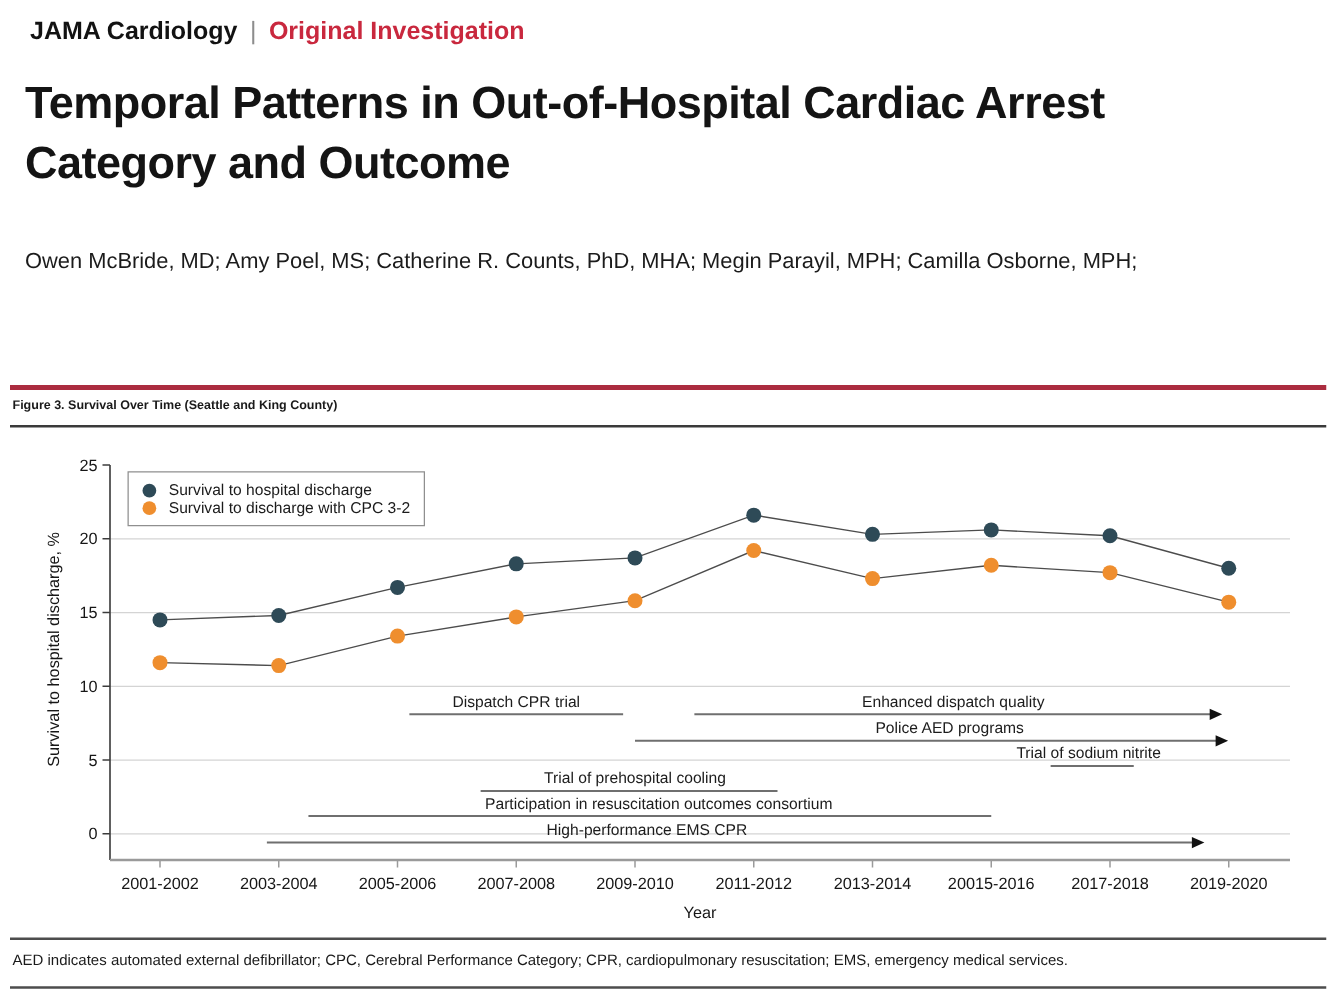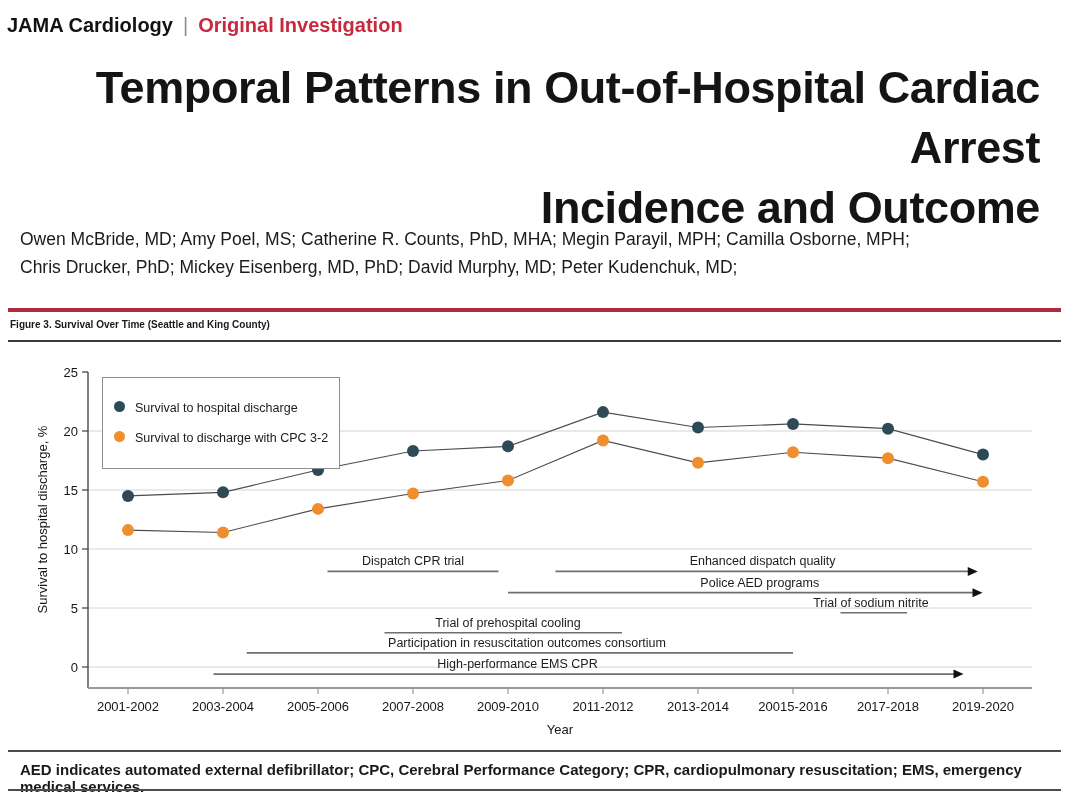--- a/index.html
+++ b/index.html
@@ -1,58 +1,57 @@
 <!DOCTYPE html>
 <html><head>
 <meta charset="utf-8">
 <style>
   html,body{margin:0;padding:0;}
   body{
     width:1069px;height:799px;position:relative;background:#ffffff;
     font-family:"Liberation Sans", sans-serif;color:#161616;overflow:hidden;
   }
-  .masthead{position:absolute;left:7px;top:14px;font-size:20px;font-weight:bold;white-space:nowrap;}
+  .masthead{position:absolute;left:24px;top:14px;font-size:20px;font-weight:bold;white-space:nowrap;}
   .masthead .journal{color:#121212;}
   .masthead .sep{color:#8d8d8d;font-weight:400;padding:0 10px;}
   .masthead .articletype{color:#c9283e;}
   .article-title{
     position:absolute;left:20px;top:58px;width:1020px;
-    font-size:45px;font-weight:bold;color:#141414;line-height:1.33;letter-spacing:-0.4px;text-align:right;
+    font-size:36px;font-weight:bold;color:#141414;line-height:1.33;letter-spacing:-0.4px;
   }
-  .authors{position:absolute;left:20px;top:194px;font-size:17.5px;color:#1b1b1b;line-height:28px;margin-top:31px;}
+  .authors{position:absolute;left:20px;top:194px;font-size:17.5px;color:#1b1b1b;line-height:28px;}
   .rule-red{position:absolute;left:8px;right:8px;top:308px;height:4px;background:#ab2c3f;}
   .figure-heading{position:absolute;left:10px;top:319px;font-size:10px;font-weight:bold;color:#1a1a1a;}
   .rule-dark{position:absolute;left:8px;right:8px;top:340px;height:2px;background:#3a3a3a;}
   .chart-wrap{position:absolute;left:20px;top:352px;width:1030px;height:395px;}
   .chart-wrap svg{position:absolute;left:0;top:0;}
   .legend{
     position:absolute;left:82px;top:25px;background:#fff;border:1.3px solid #8f8f8f;
     padding:7px 11px 7px 11px;font-size:12.5px;color:#1b1b1b;
   }
-  .legend-row{display:flex;align-items:flex-start;margin:16px 0;}
+  .legend-row{display:flex;align-items:center;margin:0 0;}
   .legend-dot{width:11px;height:11px;border-radius:50%;margin-right:10px;flex:0 0 auto;}
   .rule-foot-top{position:absolute;left:8px;right:8px;top:750px;height:2px;background:#4d4d4d;}
-  .footnote{position:absolute;left:20px;top:761px;width:1050px;font-size:15px;color:#1a1a1a;font-weight:bold;}
+  .footnote{position:absolute;left:10px;top:761px;width:1050px;font-size:12px;color:#1a1a1a;}
   .rule-foot-bottom{position:absolute;left:8px;right:8px;top:789px;height:2px;background:#4d4d4d;}
 </style>
 </head>
 <body>
 
 <div class="masthead">
   <span class="journal">JAMA Cardiology</span><span class="sep">|</span><span class="articletype">Original Investigation</span>
 </div>
 
 <div class="article-title">
   <div>Temporal Patterns in Out-of-Hospital Cardiac Arrest</div>
-  <div>Incidence and Outcome</div>
+  <div>Category and Outcome</div>
 </div>
 
 <div class="authors">
   <div>Owen McBride, MD; Amy Poel, MS; Catherine R. Counts, PhD, MHA; Megin Parayil, MPH; Camilla Osborne, MPH;</div>
-  <div>Chris Drucker, PhD; Mickey Eisenberg, MD, PhD; David Murphy, MD; Peter Kudenchuk, MD;</div>
 </div>
 
 <div class="rule-red"></div>
 <div class="figure-heading">Figure 3. Survival Over Time (Seattle and King County)</div>
 <div class="rule-dark"></div>
 
 <div class="chart-wrap">
   <svg id="chart-svg" width="1030" height="395" viewBox="0 0 1030 395">
       <line x1="68" y1="315" x2="1012" y2="315" stroke="#d4d4d4" stroke-width="1"></line>
       <line x1="68" y1="256" x2="1012" y2="256" stroke="#d4d4d4" stroke-width="1"></line>

